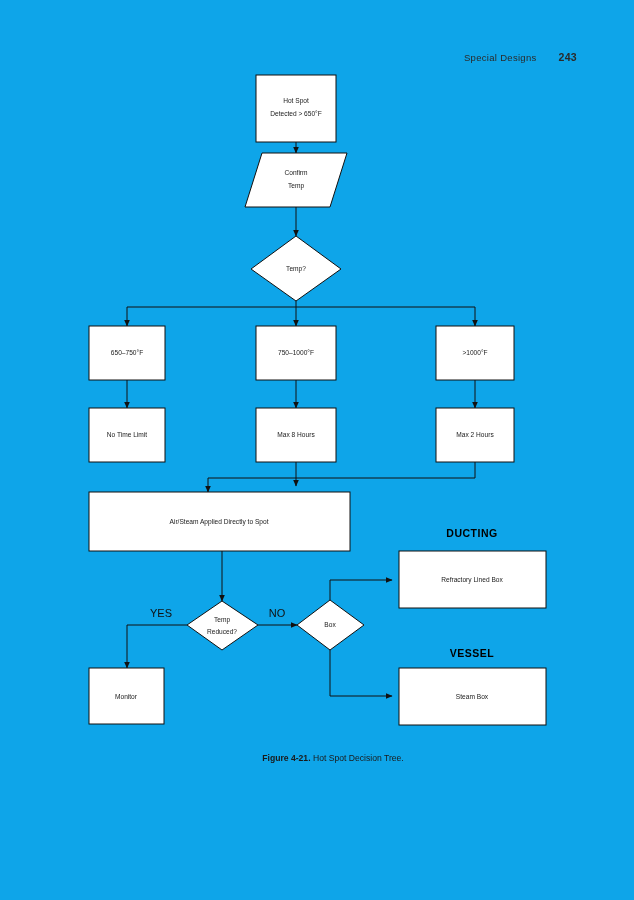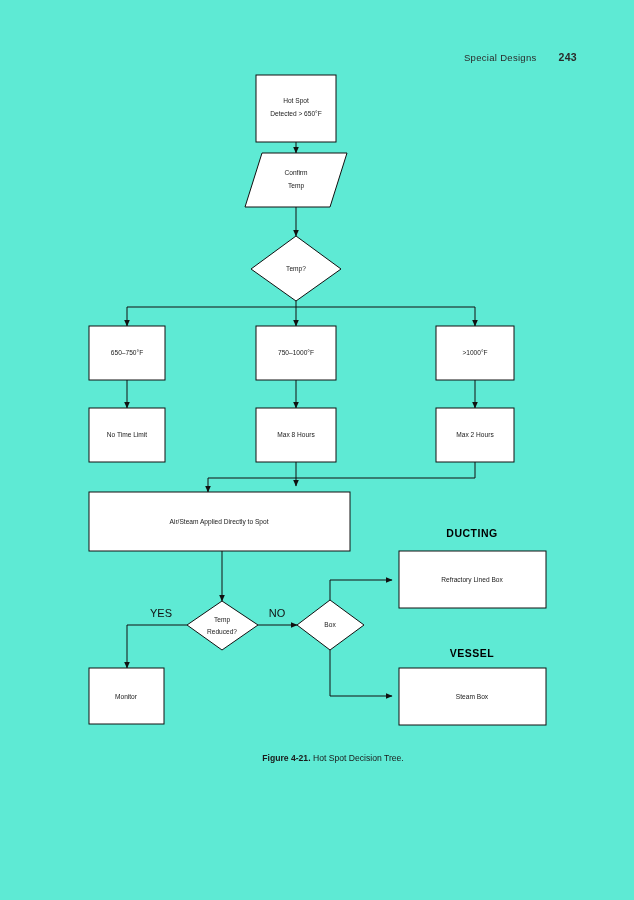--- a/index.html
+++ b/index.html
@@ -13,21 +13,21 @@
     position: relative;
     font-family: "Liberation Sans", sans-serif;
     color: #1a1a1a;
     overflow: hidden;
   }
   #page {
     position: absolute;
     left: 0; top: 0;
     width: 634px;
     height: 900px;
-    background: #5eead4;
+    background: #0ea5e9;
   }
   #running-head {
     position: absolute;
     right: 57px;
     top: 51px;
     font-size: 9.5px;
     letter-spacing: 0.3px;
     white-space: nowrap;
     color: #2a2a2a;
   }

